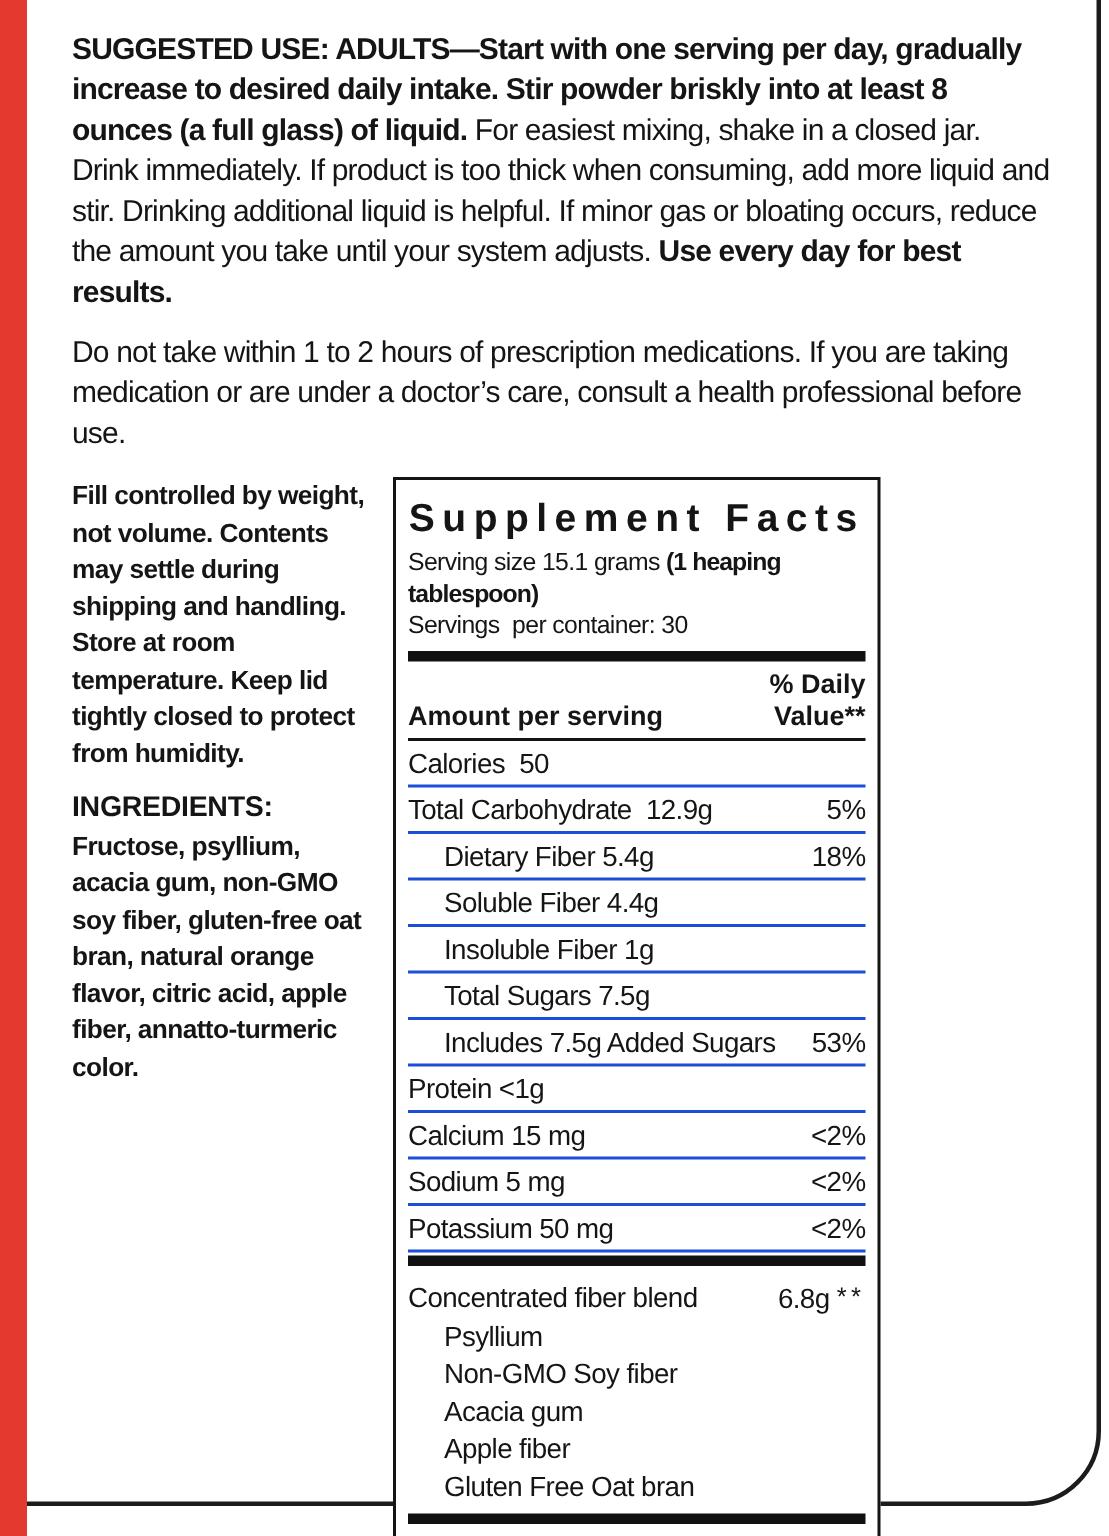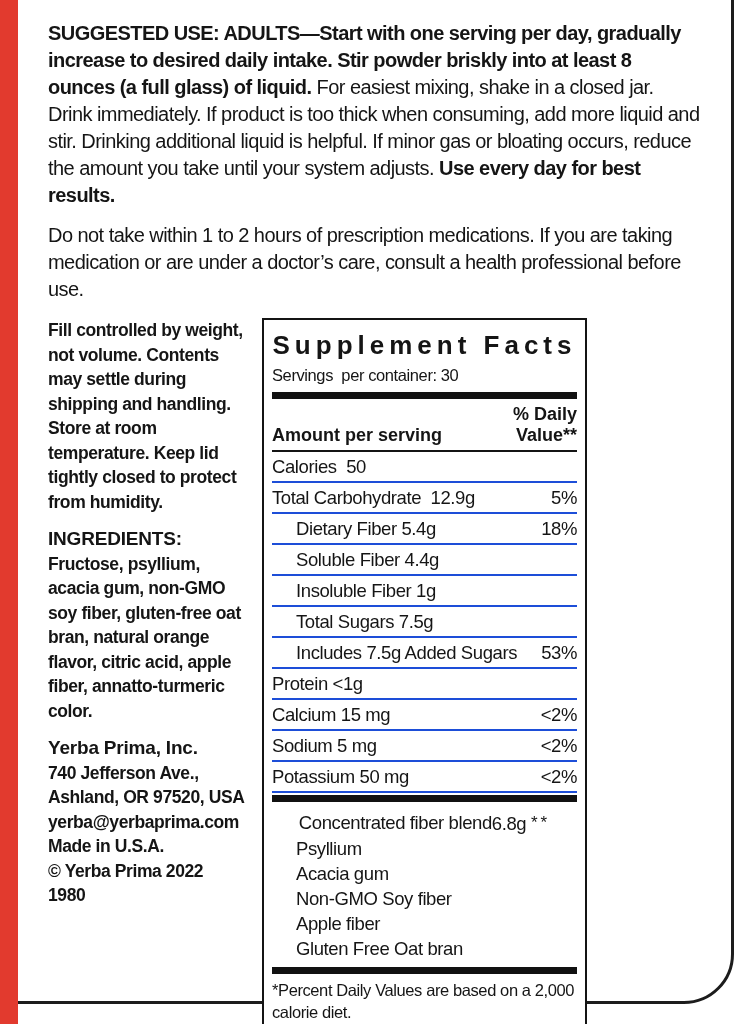--- a/index.html
+++ b/index.html
@@ -90,21 +90,21 @@
     font-size: 18.5px; line-height: 22px; letter-spacing: -0.4px;
     padding: 4px 0 3px 0;
     border-bottom: 2px solid #1d4ed8;
     white-space: pre-wrap;
   }
   .sf-row.ind { padding-left: 24px; }
   .sf-row.lastmineral { border-bottom-width: 2px; }
   .panel .bar-thick.mid { margin-top: 2px; }
 
   .sf-blend-row {
-    display: flex; justify-content: center;
+    display: flex; justify-content: space-between;
     font-size: 18.5px; line-height: 24px; letter-spacing: -0.4px;
     padding-top: 4px;
   }
   .sf-blend-amt { white-space: pre; }
   .sf-blend-amt .stars { letter-spacing: 3px; font-size: 17px; vertical-align: 2px; }
   .sf-sub {
     padding-left: 24px;
     font-size: 18.5px; line-height: 25px; letter-spacing: -0.4px;
   }
   .sf-foot {
@@ -125,33 +125,25 @@
     <p class="para"><b>SUGGESTED USE: ADULTS—Start with one serving per day, gradually increase to desired daily intake. Stir powder briskly into at least 8 ounces (a full glass) of liquid.</b><span class="reg"> For easiest mixing, shake in a closed jar. Drink immediately. If product is too thick when consuming, add more liquid and stir. Drinking additional liquid is helpful. If minor gas or bloating occurs, reduce the amount you take until your system adjusts. </span><b>Use every day for best results.</b></p>
 
     <p class="para2">Do not take within 1 to 2 hours of prescription medications. If you are taking medication or are under a doctor’s care, consult a health professional before use.</p>
 
     <div class="cols">
 
       <div class="leftcol">
         <p class="block">Fill controlled by weight, not volume. Contents may settle during shipping and handling. Store at room temperature. Keep lid tightly closed to protect from humidity.</p>
         <p class="head">INGREDIENTS:</p>
         <p class="block">Fructose, psyllium, acacia gum, non-GMO soy fiber, gluten-free oat bran, natural orange flavor, citric acid, apple fiber, annatto-turmeric color.</p>
-        <div class="company">
-          <p class="head">Yerba Prima, Inc.</p>
-          <p>740 Jefferson Ave.,</p>
-          <p>Ashland, OR 97520, USA</p>
-          <p>yerba@yerbaprima.com</p>
-          <p>Made in U.S.A.</p>
-          <p>© Yerba Prima 2022</p>
-          <p>1980</p>
-        </div>
       </div>
 
       <div class="panel">
         <div class="sf-title">Supplement Facts</div>
+        <div class="sf-serving"><span>Serving size 15.1 grams </span><b>(1 heaping tablespoon)</b></div>
         <div class="sf-serving">Servings  per container: 30</div>
 
         <div class="bar-thick"></div>
 
         <div class="sf-colhead">
           <span>Amount per serving</span>
           <span class="sf-dvcol">
             <div>% Daily</div>
             <div>Value**</div>
           </span>
@@ -202,22 +194,22 @@
           <span>&lt;2%</span>
         </div>
 
         <div class="bar-thick mid"></div>
 
         <div class="sf-blend-row">
           <span>Concentrated fiber blend</span>
           <span class="sf-blend-amt"><span>6.8g </span><span class="stars">**</span></span>
         </div>
         <div class="sf-sub">Psyllium</div>
+        <div class="sf-sub">Non-GMO Soy fiber</div>
         <div class="sf-sub">Acacia gum</div>
-        <div class="sf-sub">Non-GMO Soy fiber</div>
         <div class="sf-sub">Apple fiber</div>
         <div class="sf-sub">Gluten Free Oat bran</div>
 
         <div class="bar-thick"></div>
 
         <div class="sf-foot">*Percent Daily Values are based on a 2,000 calorie diet.</div>
 
       </div>
 
     </div>

